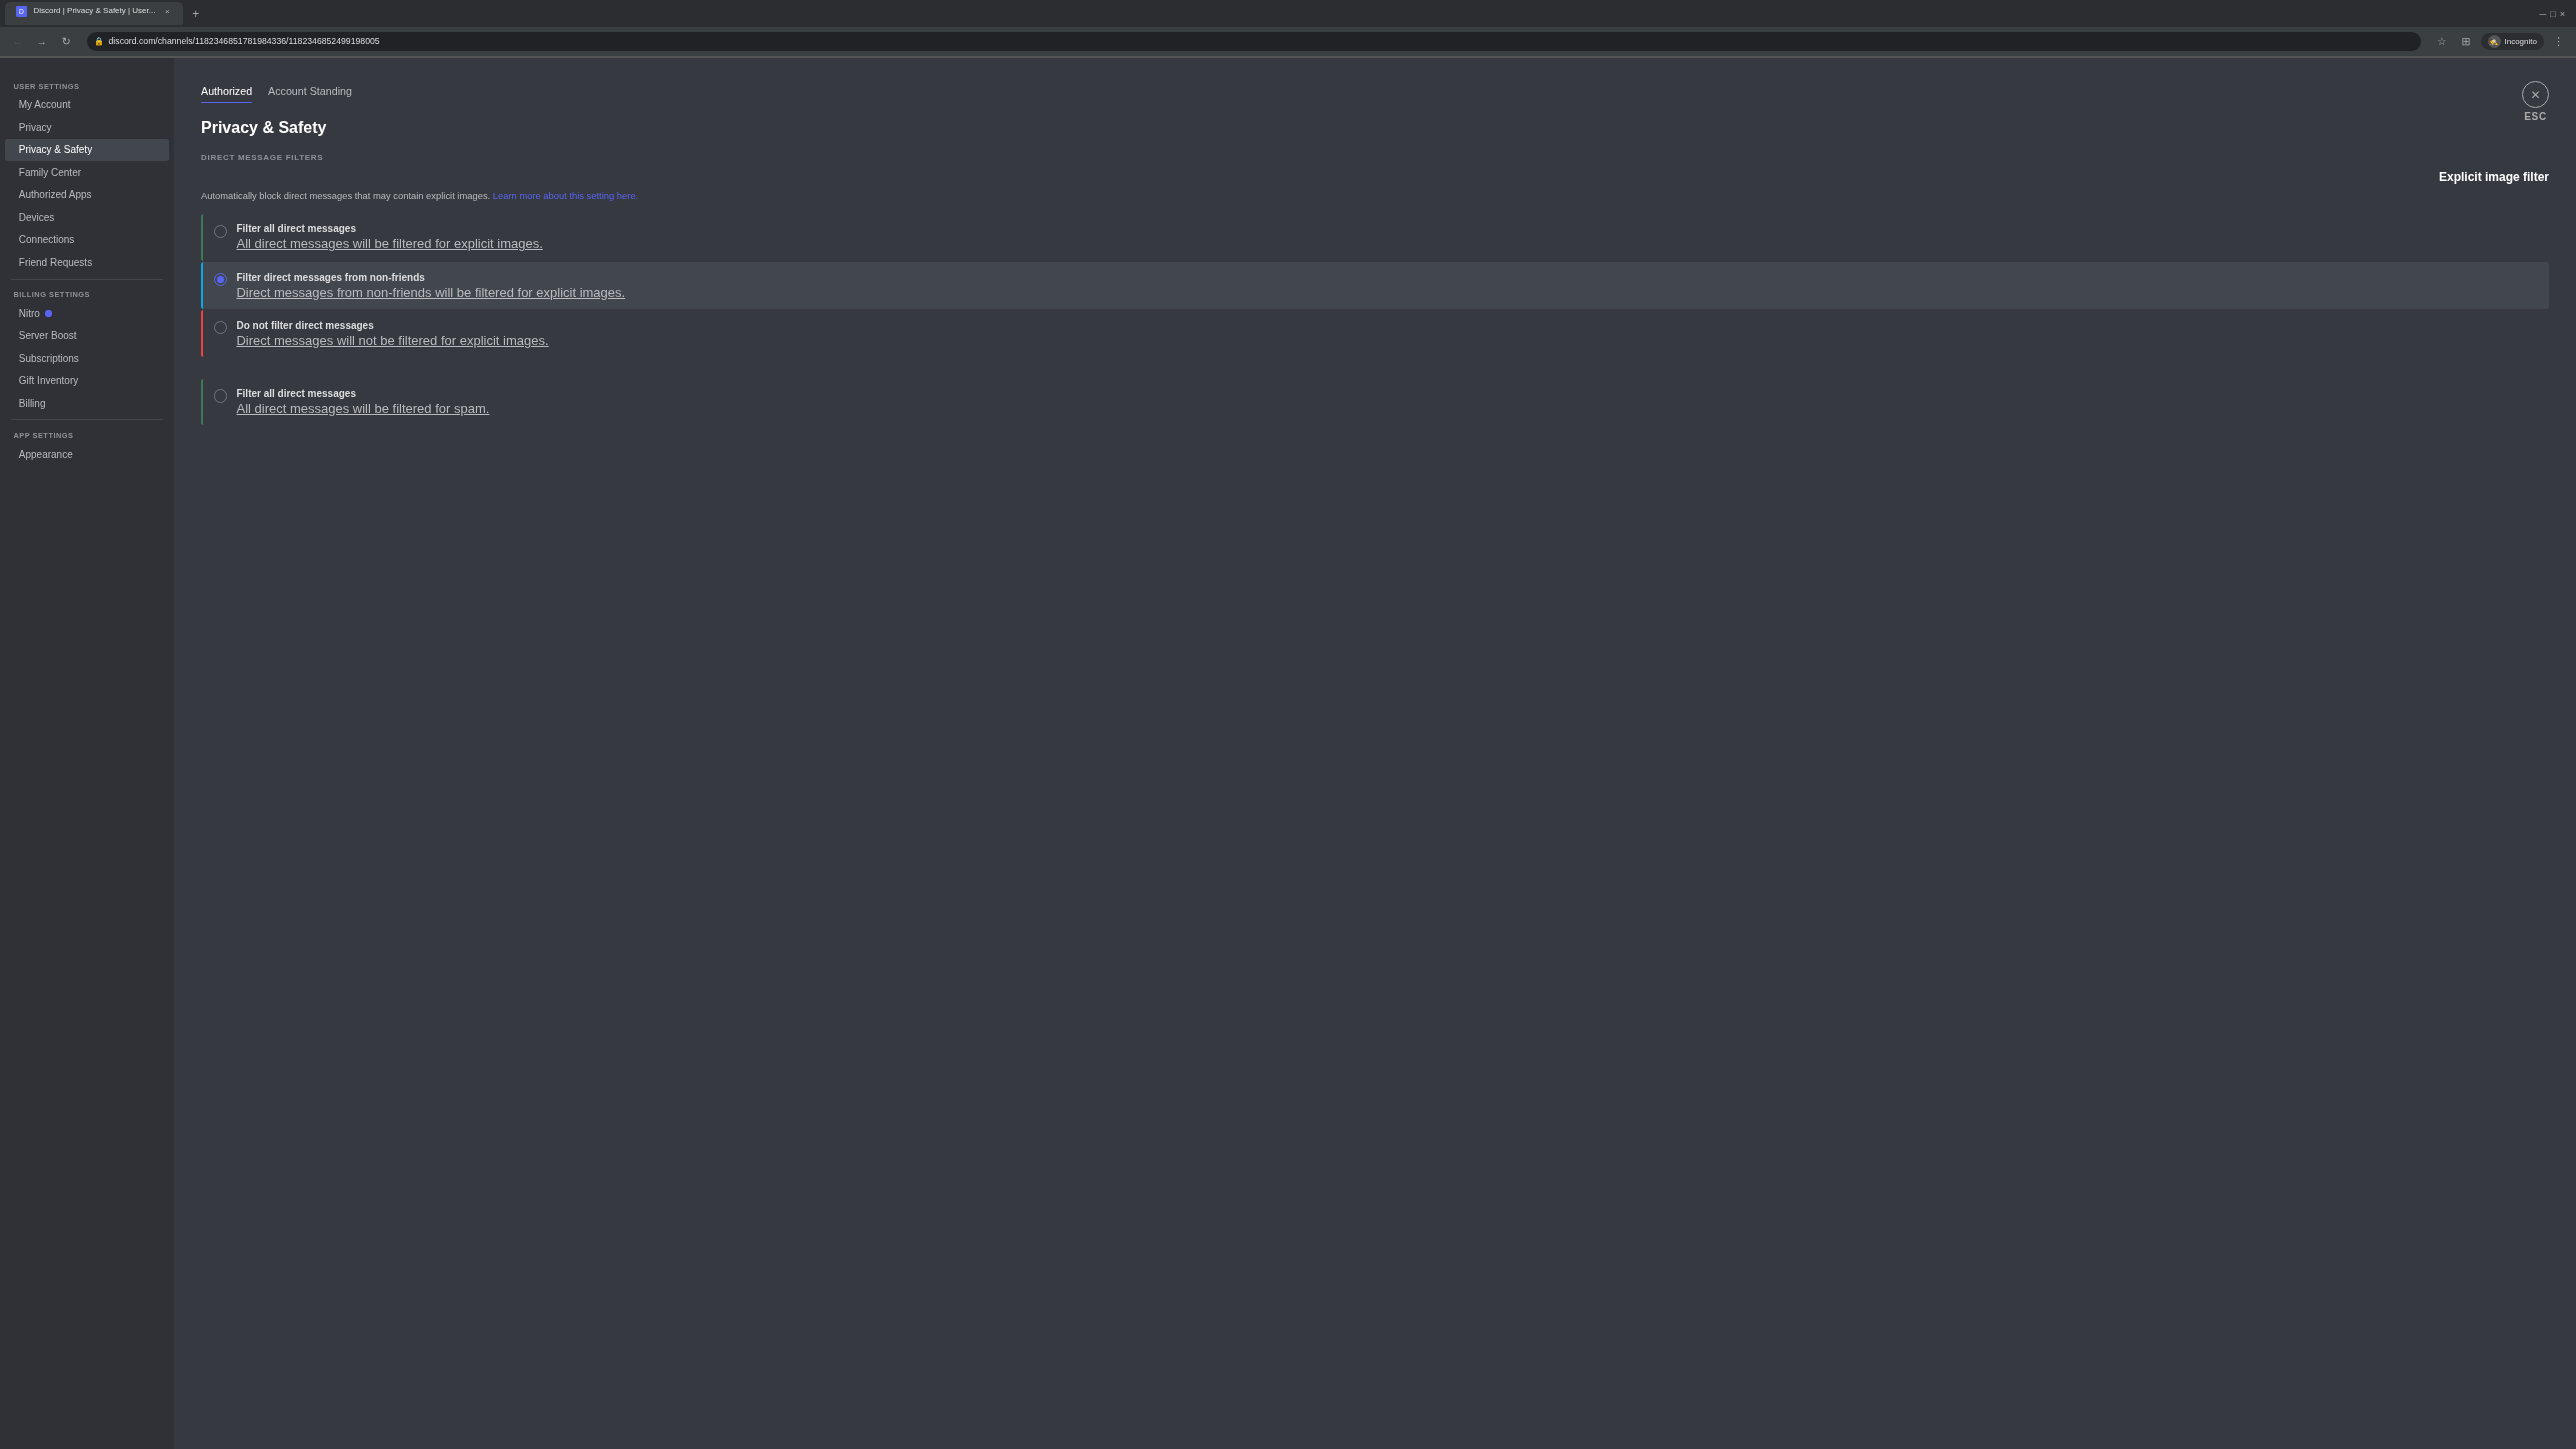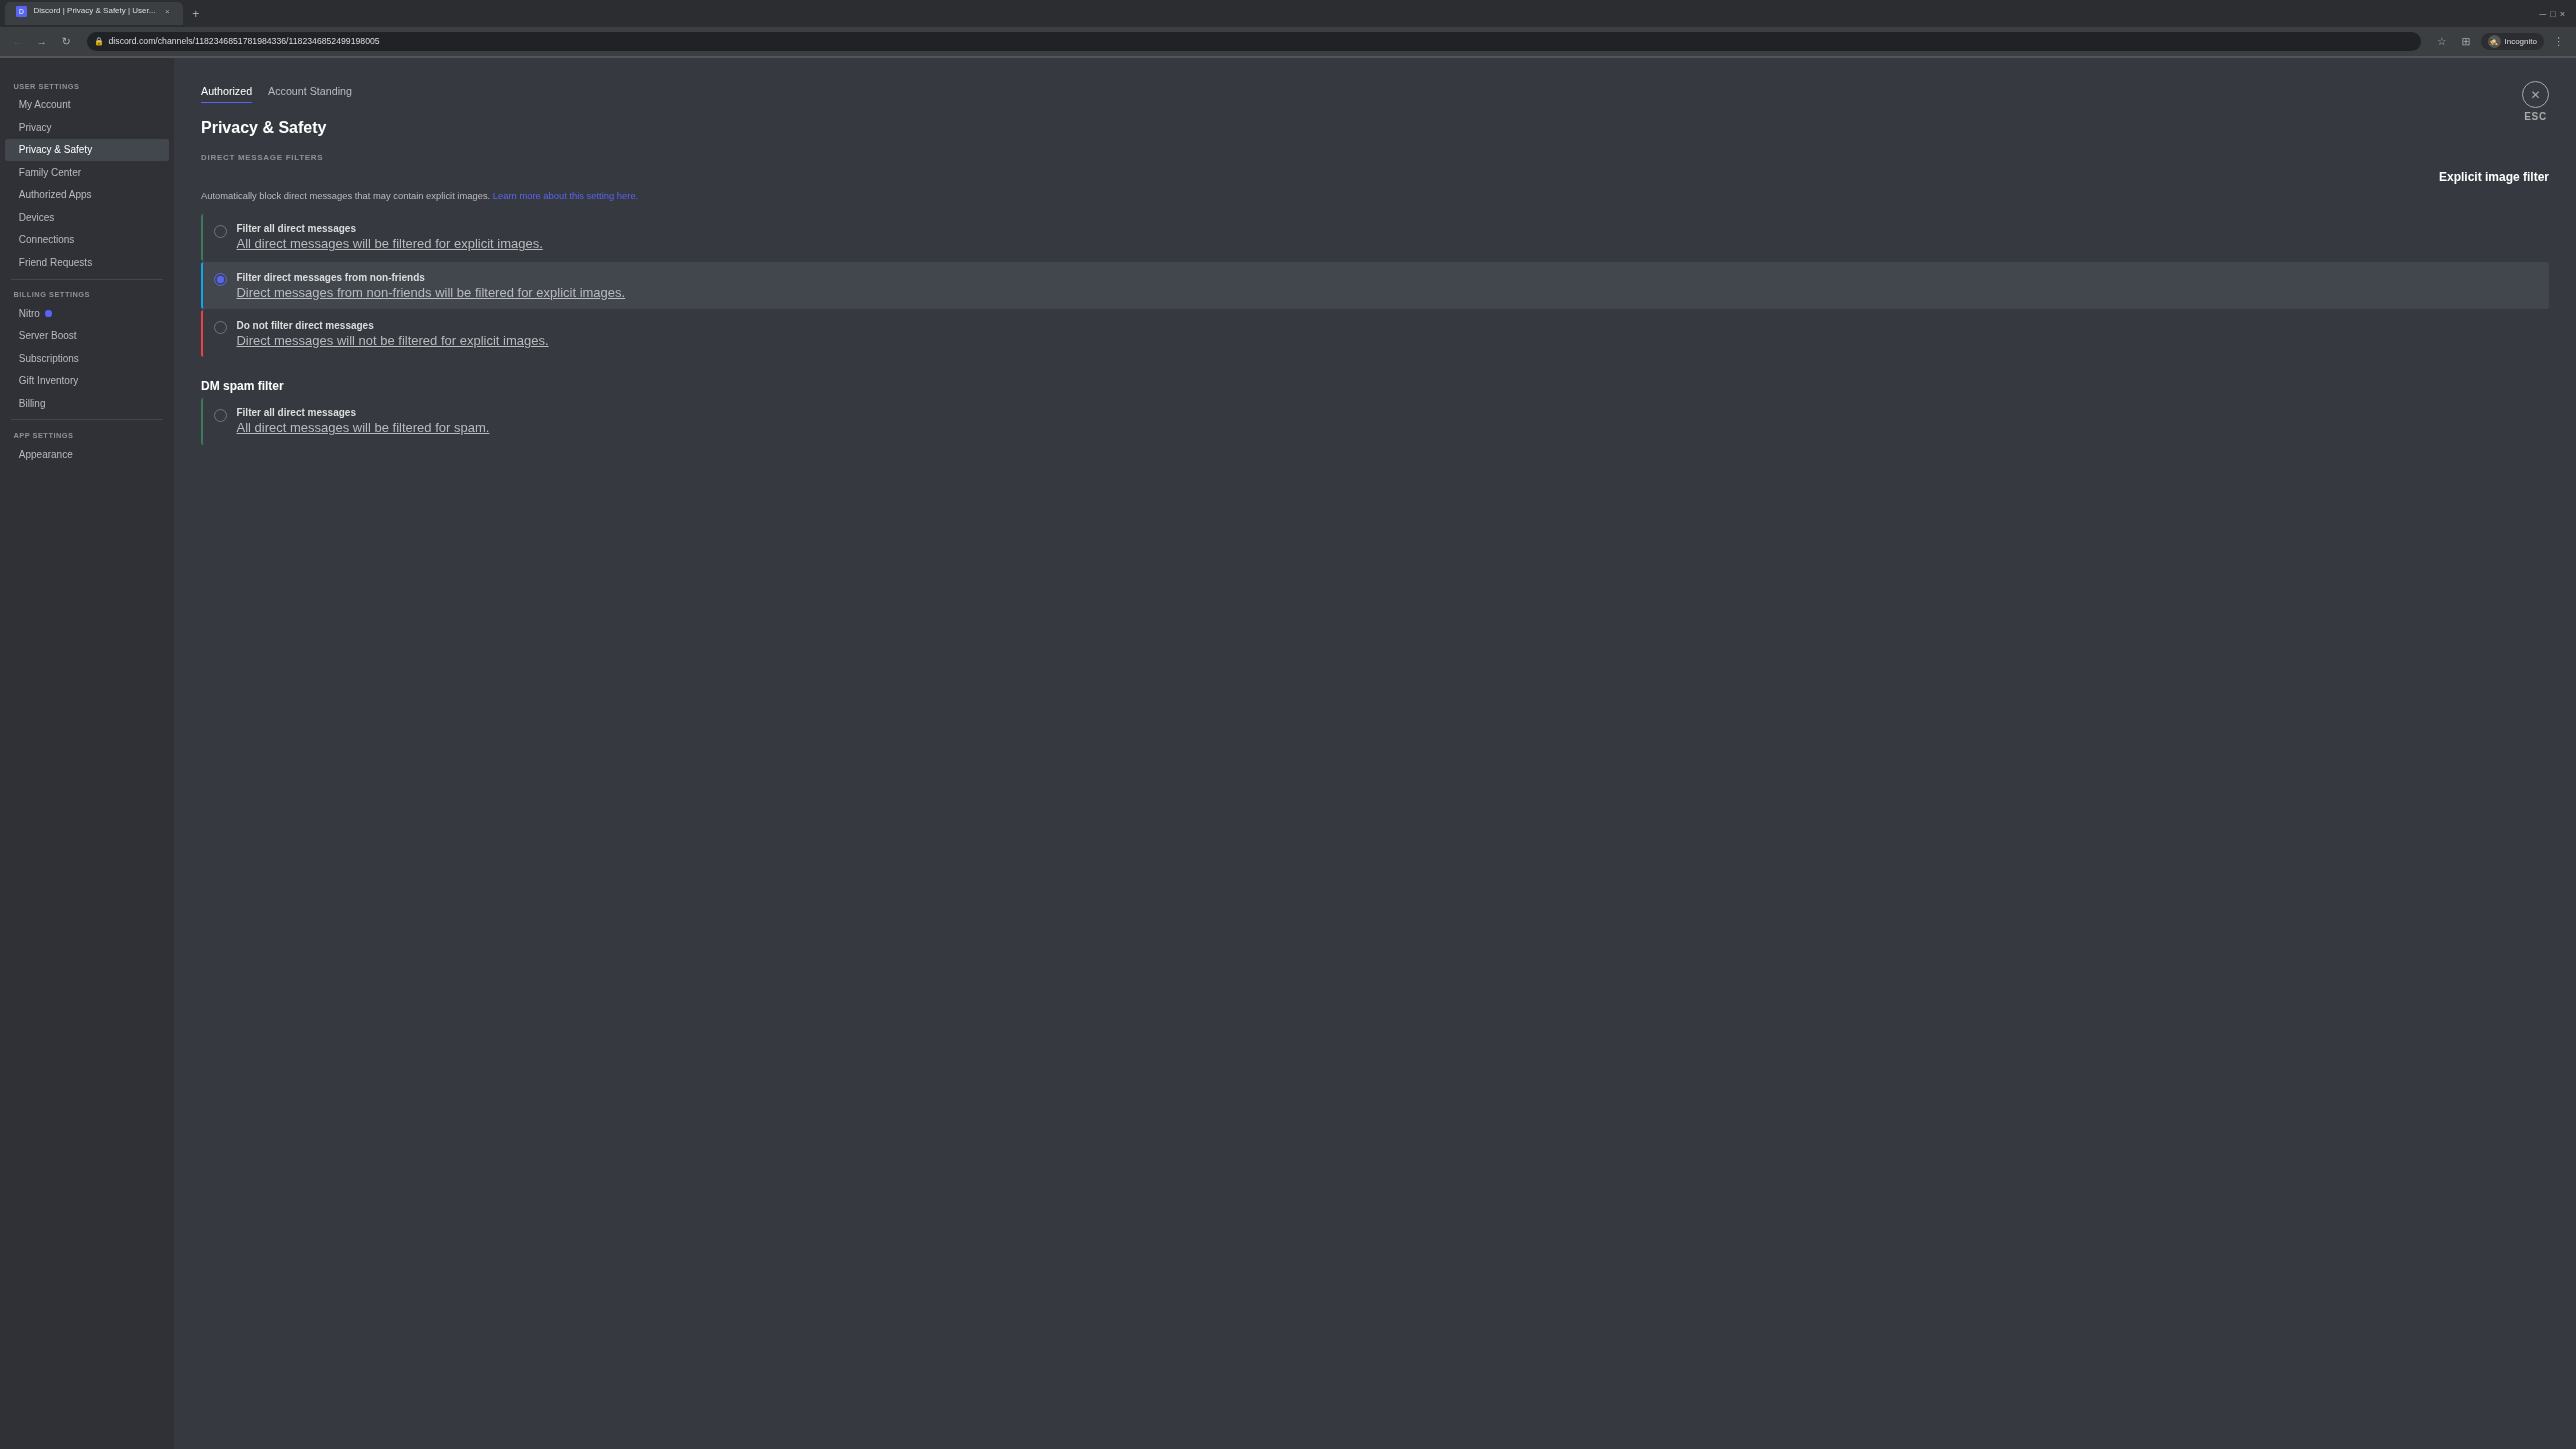--- a/index.html
+++ b/index.html
@@ -523,21 +523,20 @@
       <div class="radio-option red-border">
         <div class="radio-circle"></div>
         <div class="radio-text-block">
           <div class="radio-option-title">Do not filter direct messages</div>
           <div class="radio-option-desc">Direct messages will not be filtered for explicit images.</div>
         </div>
       </div>
     </div>
 
     <div class="spam-section">
-      <div class="spam-title">DM spam filter</div>
 
       <div class="radio-options">
         <div class="radio-option" style="border-left:2px solid #3d7a5a;">
           <div class="radio-circle"></div>
           <div class="radio-text-block">
             <div class="radio-option-title">Filter all direct messages</div>
             <div class="radio-option-desc">All direct messages will be filtered for spam.</div>
           </div>
         </div>
       </div>

